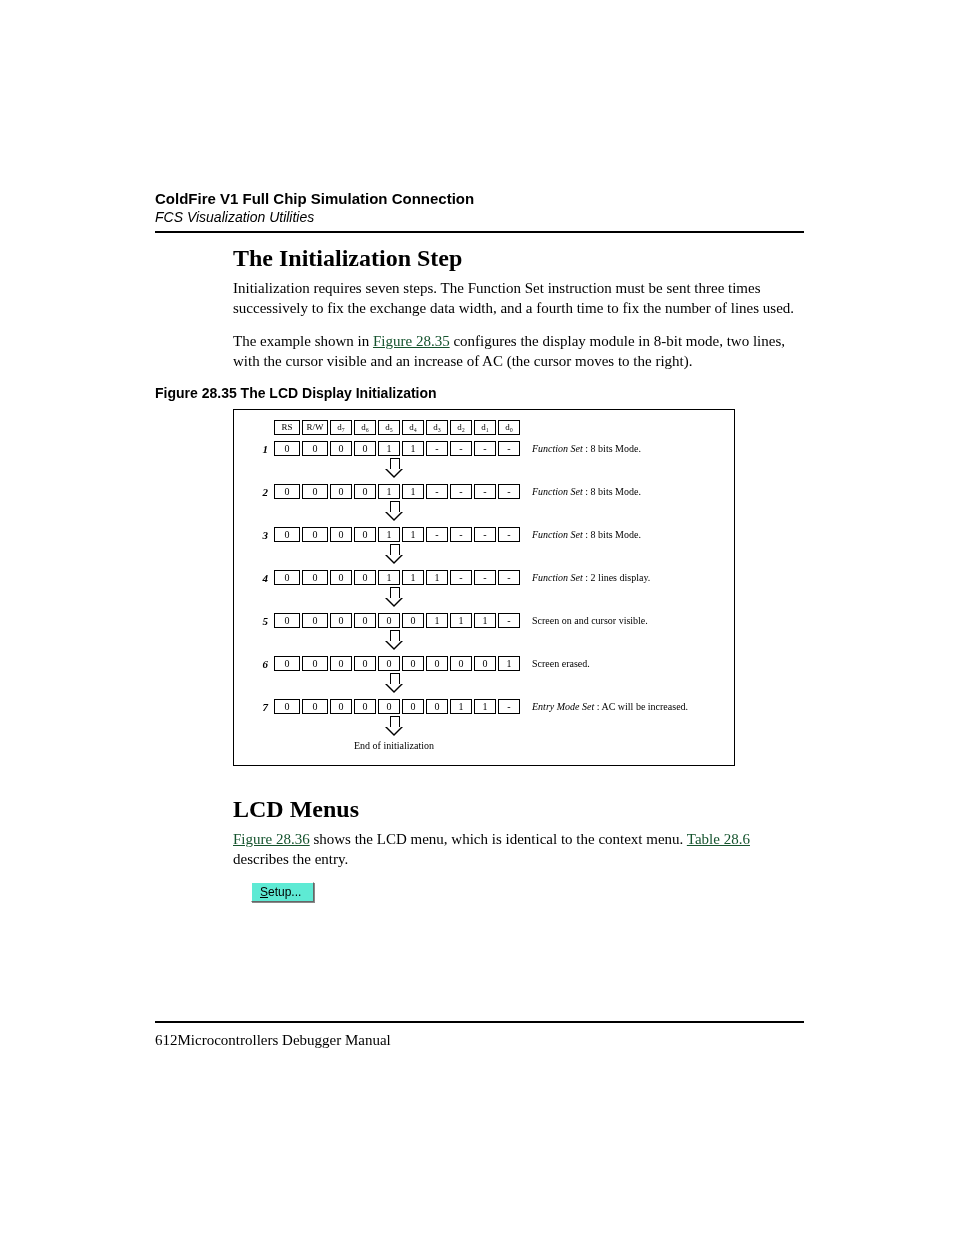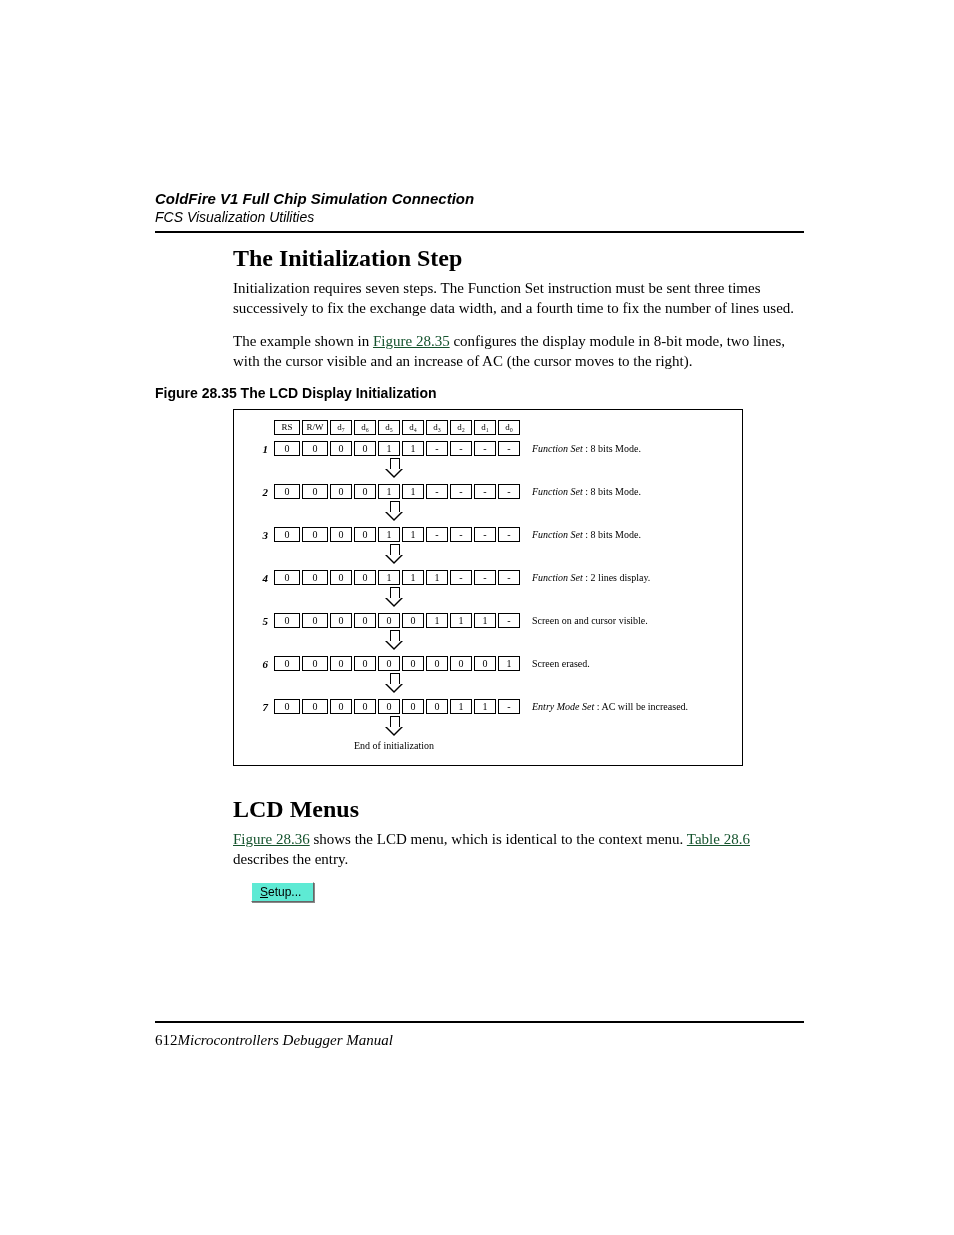--- a/index.html
+++ b/index.html
@@ -14,21 +14,20 @@
     box-sizing: border-box;
   }
   .page {
     padding: 190px 150px 0 155px;
   }
   .header-title {
     font-family: Arial, Helvetica, sans-serif;
     font-weight: bold;
     font-size: 15px;
     margin-bottom: 2px;
-    font-style: italic;
   }
   .header-sub {
     font-family: Arial, Helvetica, sans-serif;
     font-style: italic;
     font-size: 14px;
     margin-bottom: 6px;
   }
   .rule {
     border: none;
     border-top: 2px solid #000;
@@ -54,21 +53,21 @@
   }
   .fig-caption {
     font-family: Arial, Helvetica, sans-serif;
     font-weight: bold;
     font-size: 14px;
     margin: 14px 0 8px 0;
   }
   
   .fig-box {
     border: 1px solid #000;
-    padding: 10px 14px 14px 14px;
+    padding: 10px 6px 14px 14px;
     margin-left: 78px;
     width: 480px;
     font-family: "Times New Roman", serif;
     font-size: 11px;
   }
   .hdr-row {
     display: flex;
     align-items: center;
     margin-bottom: 4px;
   }
@@ -151,21 +150,21 @@
   
   .footer-rule {
     position:absolute; left:155px; right:150px; top:1021px;
     border-top:2px solid #000;
   }
   .footer {
     position:absolute; left:155px; right:150px; top:1032px;
     display:flex; justify-content:flex-start;
     font-size:15px;
   }
-  .footer .right { font-style: italic; }
+  .footer .right { }
 </style>
 </head>
 <body>
 
 <div class="page">
   <div class="header-title">ColdFire V1 Full Chip Simulation Connection</div>
   <div class="header-sub">FCS Visualization Utilities</div>
   <hr class="rule">
 
   <div class="content">

